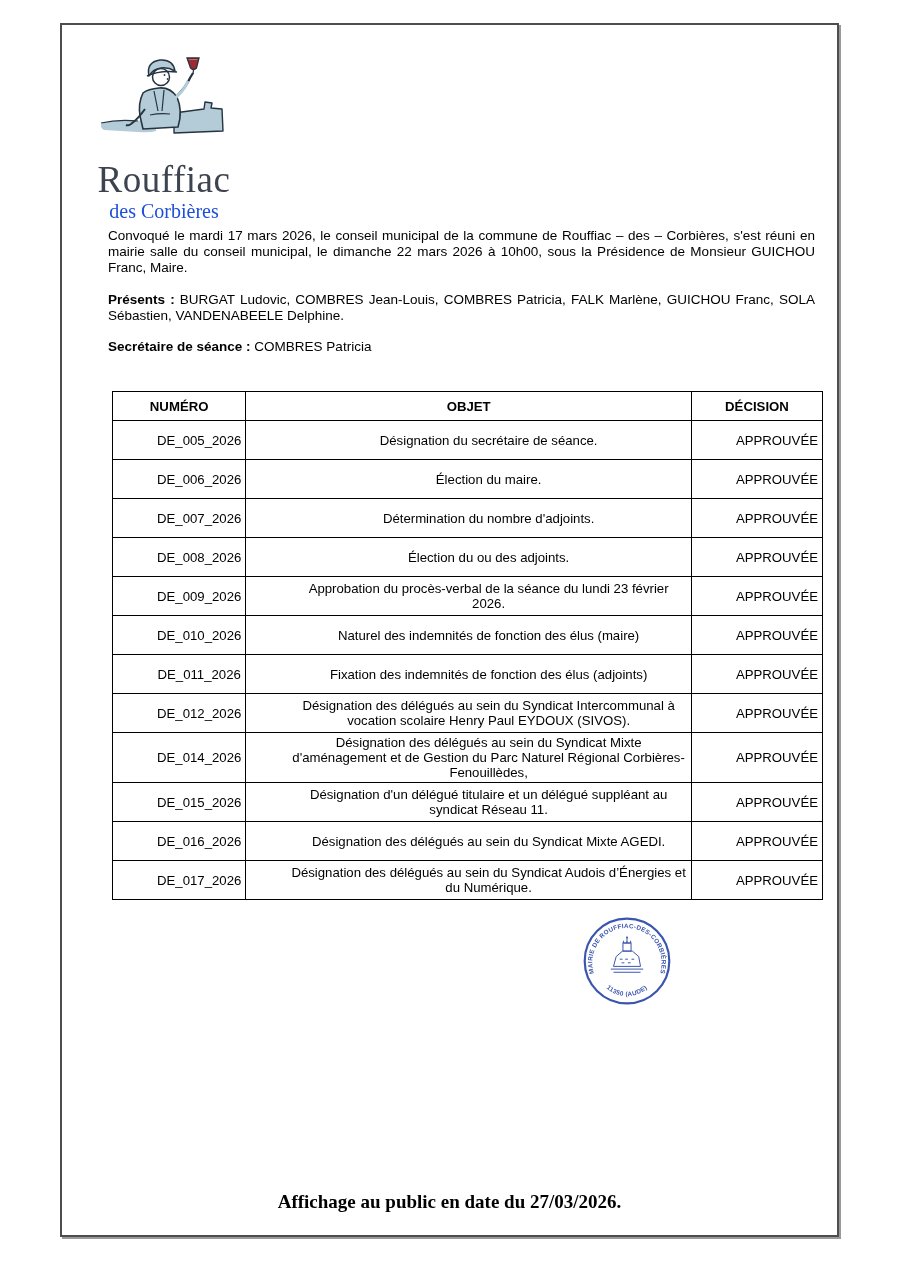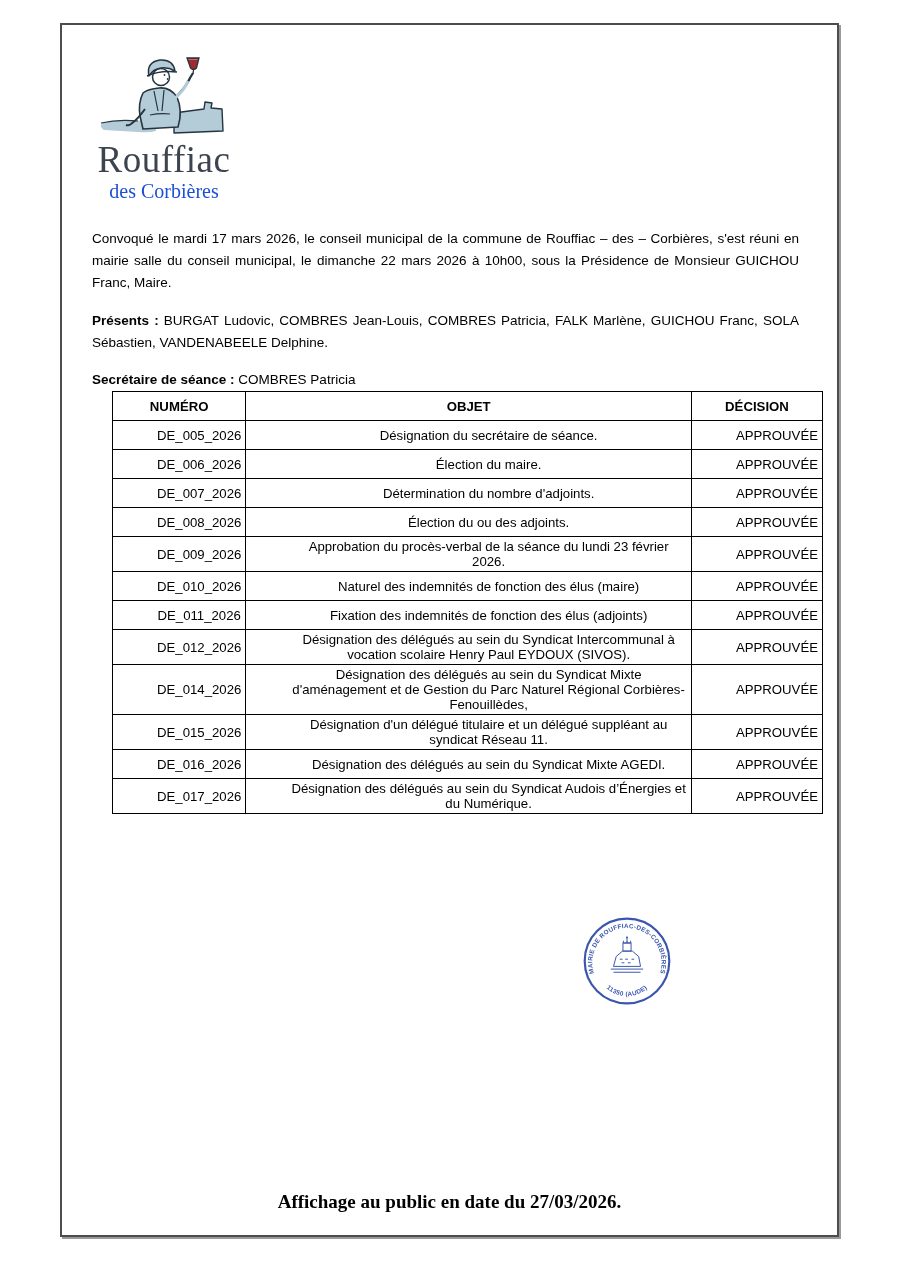--- a/index.html
+++ b/index.html
@@ -26,21 +26,21 @@
     width: 160px;
     text-align: center;
   }
   .logo-art { display: block; margin: 0 auto; }
   .logo-name {
     font-family: "Liberation Serif", serif;
     font-size: 37px;
     line-height: 1.0;
     color: #3d4450;
     letter-spacing: 0.5px;
-    margin-top: 0;
+    margin-top: 20px;
   }
   .logo-sub {
     font-family: "Liberation Serif", serif;
     font-size: 20px;
     line-height: 1.0;
     color: #1d4ed8;
     margin-top: 3px;
   }
   
   .title-block {
@@ -53,24 +53,24 @@
   }
   .title-main { font-size: 23px; line-height: 1.1; }
   .title-sub {
     font-size: 26px;
     line-height: 1.23;
     margin-top: 37px;
   }
   
   .intro-block {
     position: absolute;
-    left: 30px; top: 203px;
+    left: 46px; top: 203px;
     width: 707px;
     font-size: 13.5px;
-    line-height: 22px;
+    line-height: 16px;
     text-align: justify;
   }
   .intro-block p { margin-bottom: 15.5px; }
   
   .table-block {
     position: absolute;
     left: 50px; top: 366px;
     width: 711px;
   }
   table.delib {
@@ -80,21 +80,21 @@
     line-height: 15px;
   }
   table.delib th, table.delib td {
     border: 1px solid #000;
     text-align: center;
     vertical-align: middle;
     padding: 2px 4px;
     margin-left: 36px;
   }
   table.delib th { height: 29px; font-size: 13.2px; }
-  table.delib td { height: 29px; padding-left: 44px; }
+  table.delib td { height: 39px; padding-left: 44px; }
   .col-numero   { width: 102px; }
   .col-objet    { width: 509px; }
   .col-decision { width: 100px; }
   
   .seal {
     position: absolute;
     left: 520px; top: 891px;
     width: 90px; height: 90px;
   }
   

